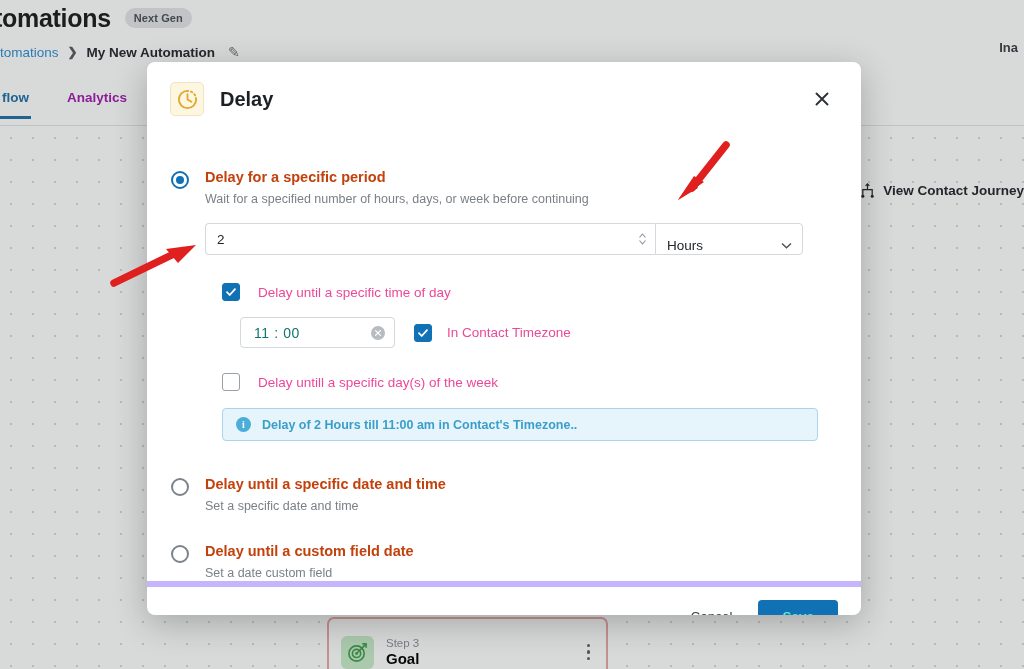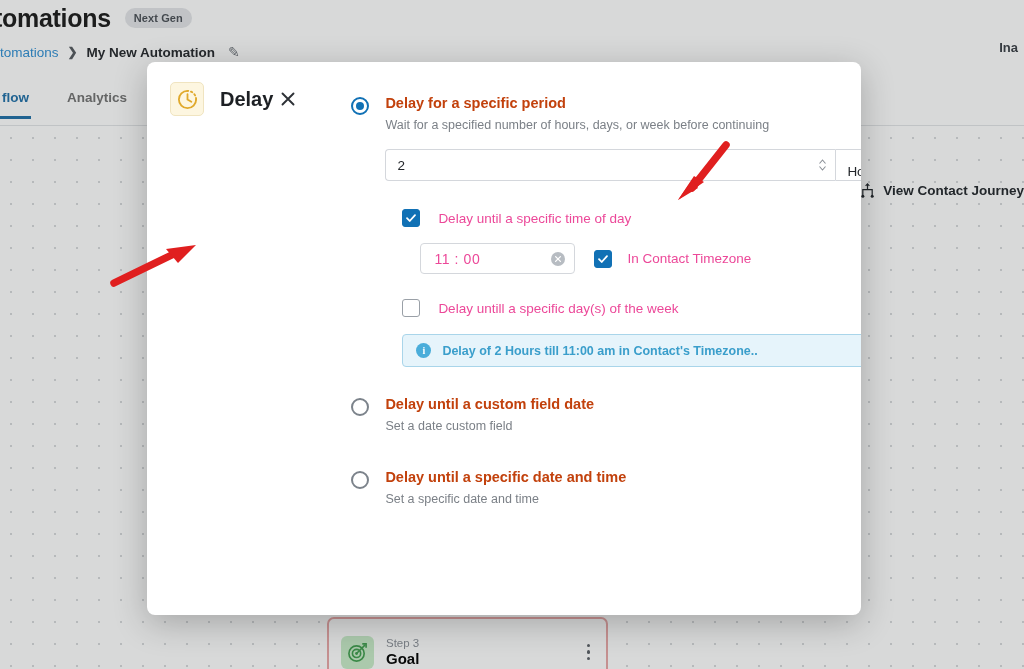--- a/index.html
+++ b/index.html
@@ -73,21 +73,21 @@
     top: 86px; left: 0; right: 0;
     height: 40px;
     border-bottom: 1px solid #e2e4e7;
     display: flex;
     align-items: flex-start;
     gap: 34px;
     padding-left: 0px;
   }
   .tab {
     font-size: 13.5px;
-    color: #737373;
+    color: #a21caf;
     font-weight: 600;
     padding: 4px 2px 11px 2px;
   }
   .tab.active { color: #1f6fa8; border-bottom: 3px solid #1f6fa8; }
 
   .canvas {
     position: absolute;
     top: 127px; left: 0; right: 0; bottom: 0;
     background-color: #ffffff;
     background-image: radial-gradient(#d6d8db 1px, transparent 1px);
@@ -147,20 +147,21 @@
   .modal {
     position: absolute;
     left: 147px;
     top: 62px;
     width: 714px;
     height: 553px;
     background: #ffffff;
     border-radius: 8px;
     box-shadow: 0 8px 34px rgba(0,0,0,0.24);
     display: flex;
+    flex-direction: column;
     overflow: hidden;
   }
 
   .modal-head {
     height: 74px;
     display: flex;
     align-items: center;
     padding: 0 24px 0 23px;
     flex: 0 0 auto;
   }
@@ -311,21 +312,21 @@
   .time-field {
     width: 155px;
     height: 31px;
     border: 1px solid #d4d7dc;
     border-radius: 4px;
     background: #fff;
     display: flex;
     align-items: center;
     padding: 0 9px 0 13px;
     font-size: 14px;
-    color: #ec4899;
+    color: #0f766e;
     letter-spacing: 0.6px;
   }
   .time-clear {
     margin-left: auto;
     width: 14px; height: 14px;
     border-radius: 50%;
     background: #b7bcc2;
     color: #fff;
     font-size: 10px;
     display: flex; align-items: center; justify-content: center;
@@ -552,33 +553,33 @@
     <div class="cb-row-2">
       <div class="cb"></div>
       <span class="cb-label">Delay untill a specific day(s) of the week</span>
     </div>
 
     <div class="info-bar">
       <span class="info-icon">i</span>
       <span class="info-text">Delay of 2 Hours till 11:00 am in Contact's Timezone..</span>
     </div>
 
+    <div class="opt-row row-date">
+      <div class="radio"></div>
+      <div>
+        <div class="opt-title">Delay until a specific date and time</div>
+        <div class="opt-sub">Set a specific date and time</div>
+      </div>
+    </div>
+
     <div class="opt-row row-custom">
       <div class="radio"></div>
       <div>
         <div class="opt-title">Delay until a custom field date</div>
         <div class="opt-sub">Set a date custom field</div>
-      </div>
-    </div>
-
-    <div class="opt-row row-date">
-      <div class="radio"></div>
-      <div>
-        <div class="opt-title">Delay until a specific date and time</div>
-        <div class="opt-sub">Set a specific date and time</div>
       </div>
     </div>
 
   </div>
 
   <div class="modal-foot">
     <button class="btn-cancel">Cancel</button>
     <button class="btn-save">Save</button>
   </div>
 </div>

